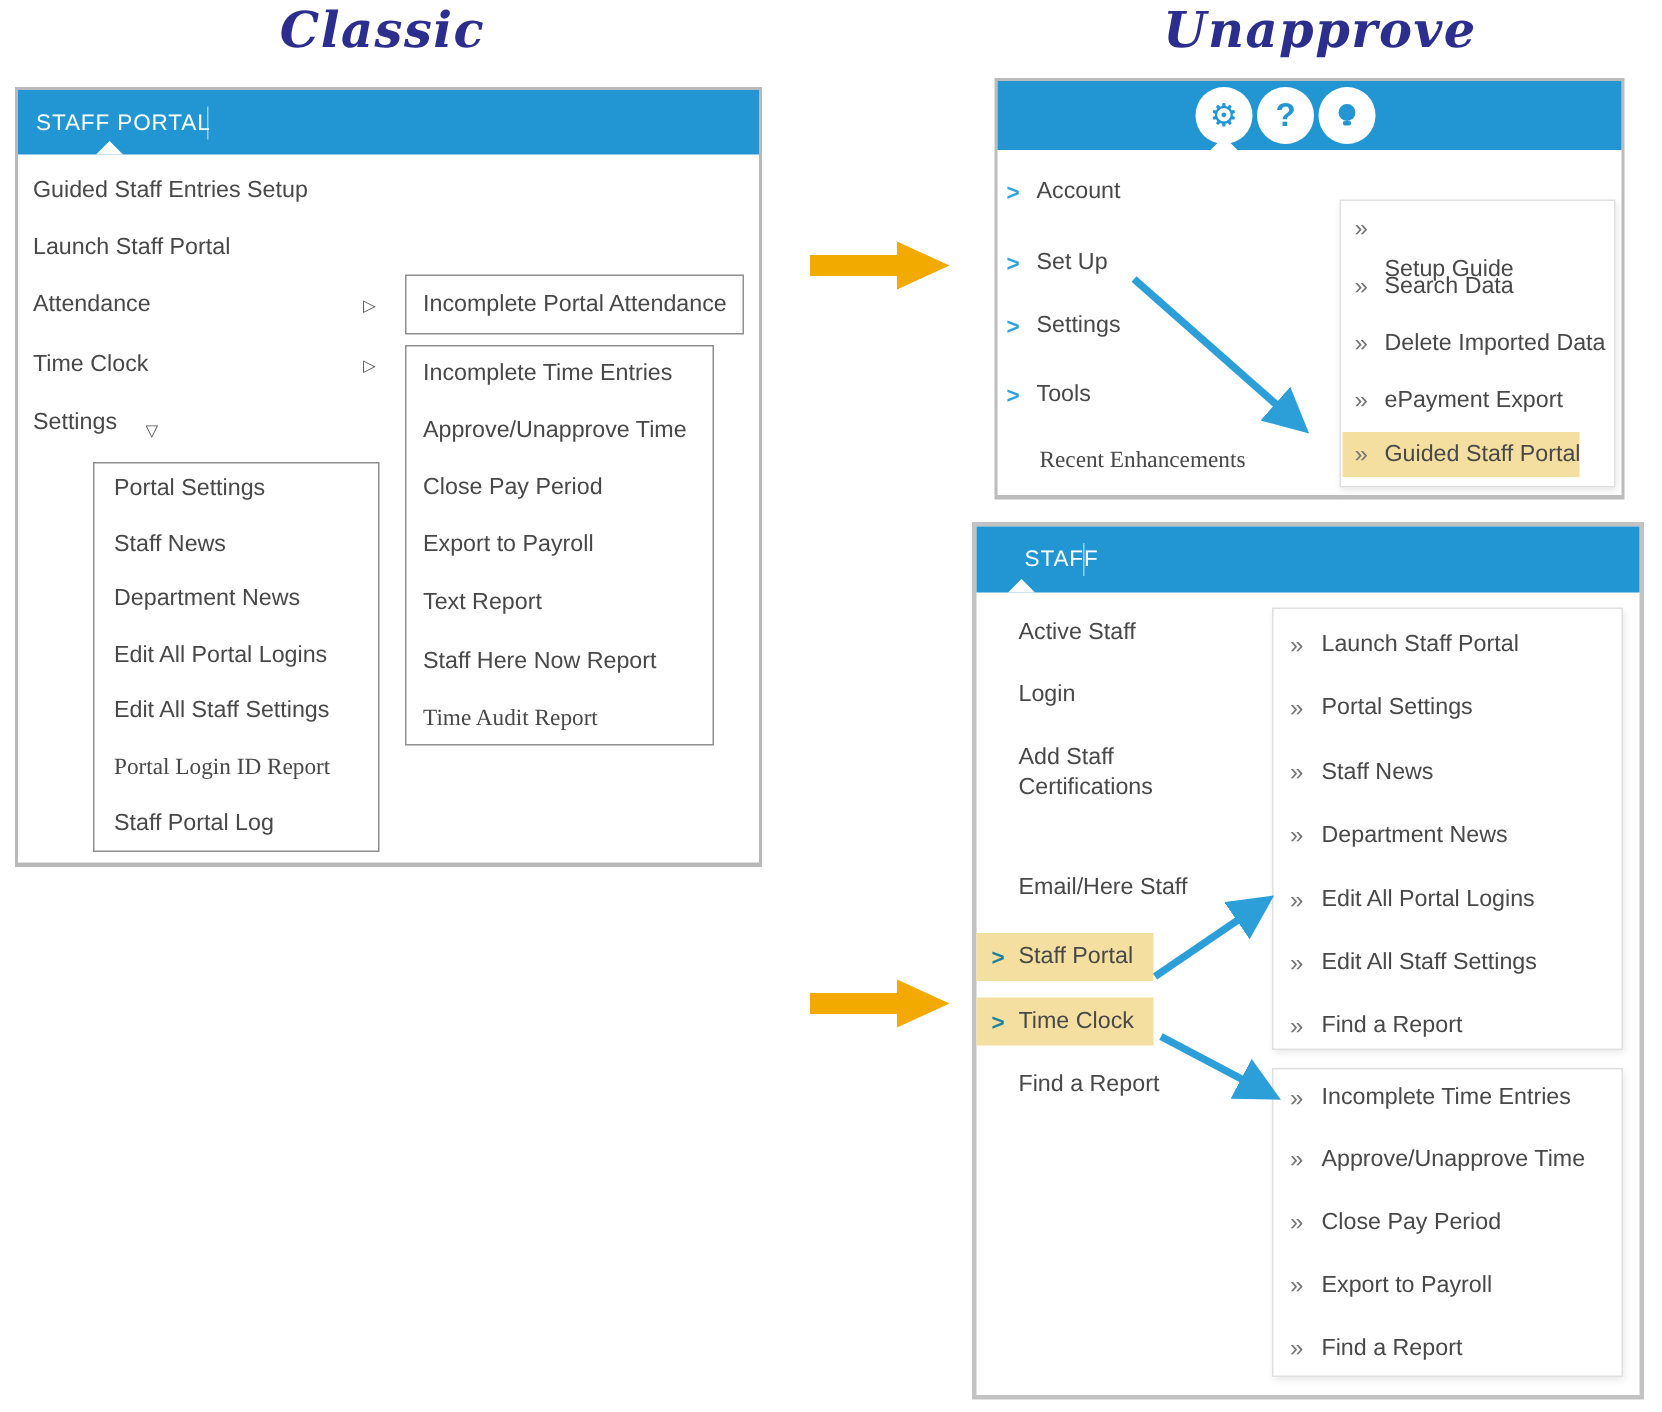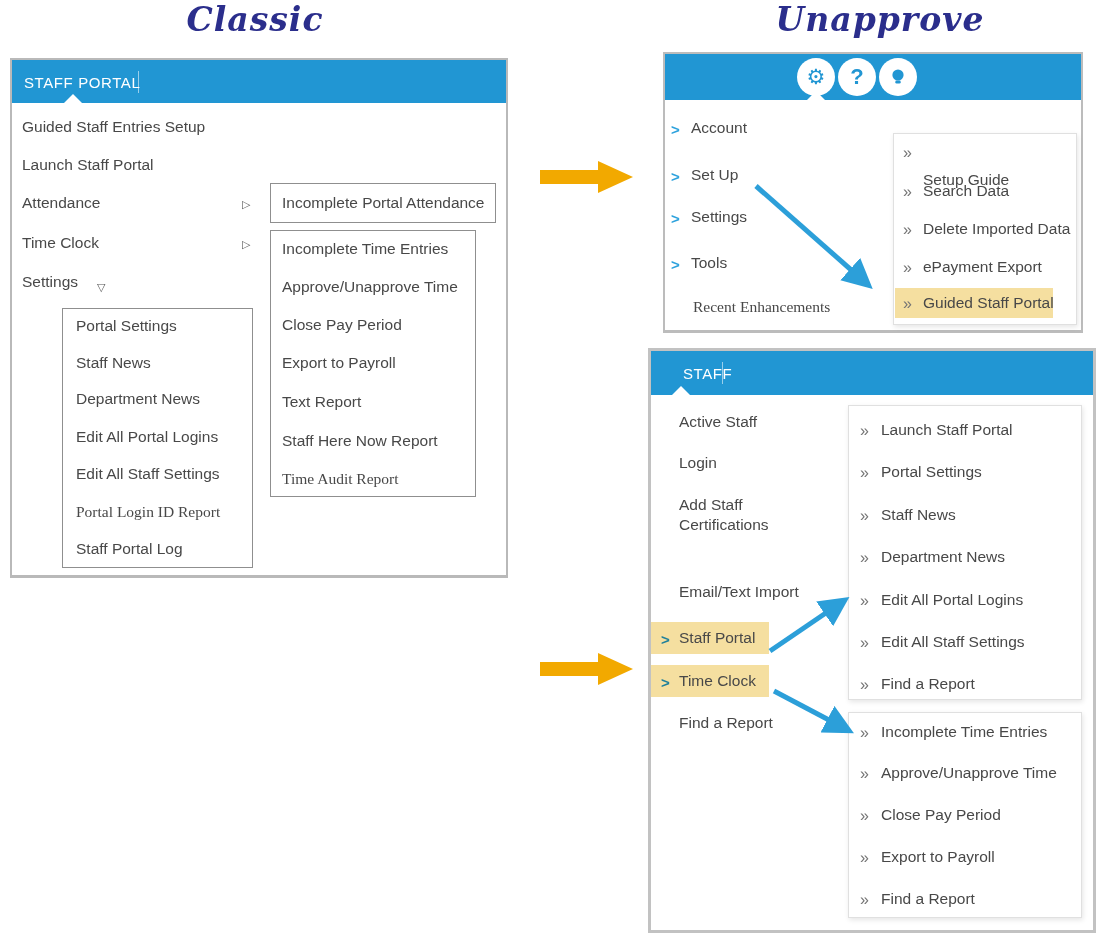--- a/index.html
+++ b/index.html
@@ -113,21 +113,21 @@
   <div class="bar-sep" style="left:722px;top:373px;"></div>
   <div class="notch" style="left:672px;top:386px;"></div>
 
   <div class="hl" style="left:651px;top:622px;width:118px;height:32px;"></div>
   <div class="hl" style="left:651px;top:665px;width:118px;height:32px;"></div>
 
   <div class="r" style="left:679px;top:422px;">Active Staff</div>
   <div class="r" style="left:679px;top:463px;">Login</div>
   <div class="r" style="left:679px;top:505px;">Add Staff</div>
   <div class="r" style="left:679px;top:525px;">Certifications</div>
-  <div class="r" style="left:679px;top:592px;">Email/Text Import</div>
+  <div class="r" style="left:679px;top:592px;">Email/Here Staff</div>
   <div class="r chev-teal" style="left:661px;top:639px;">&gt;</div>
   <div class="r" style="left:679px;top:638px;">Staff Portal</div>
   <div class="r chev-teal" style="left:661px;top:682px;">&gt;</div>
   <div class="r" style="left:679px;top:681px;">Time Clock</div>
   <div class="r" style="left:679px;top:723px;">Find a Report</div>
 
   <div class="subbox-light" style="left:848px;top:405px;width:234px;height:295px;"></div>
   <div class="r dchev" style="left:860px;top:431px;">»</div>
   <div class="r" style="left:881px;top:430px;">Launch Staff Portal</div>
   <div class="r dchev" style="left:860px;top:473px;">»</div>

